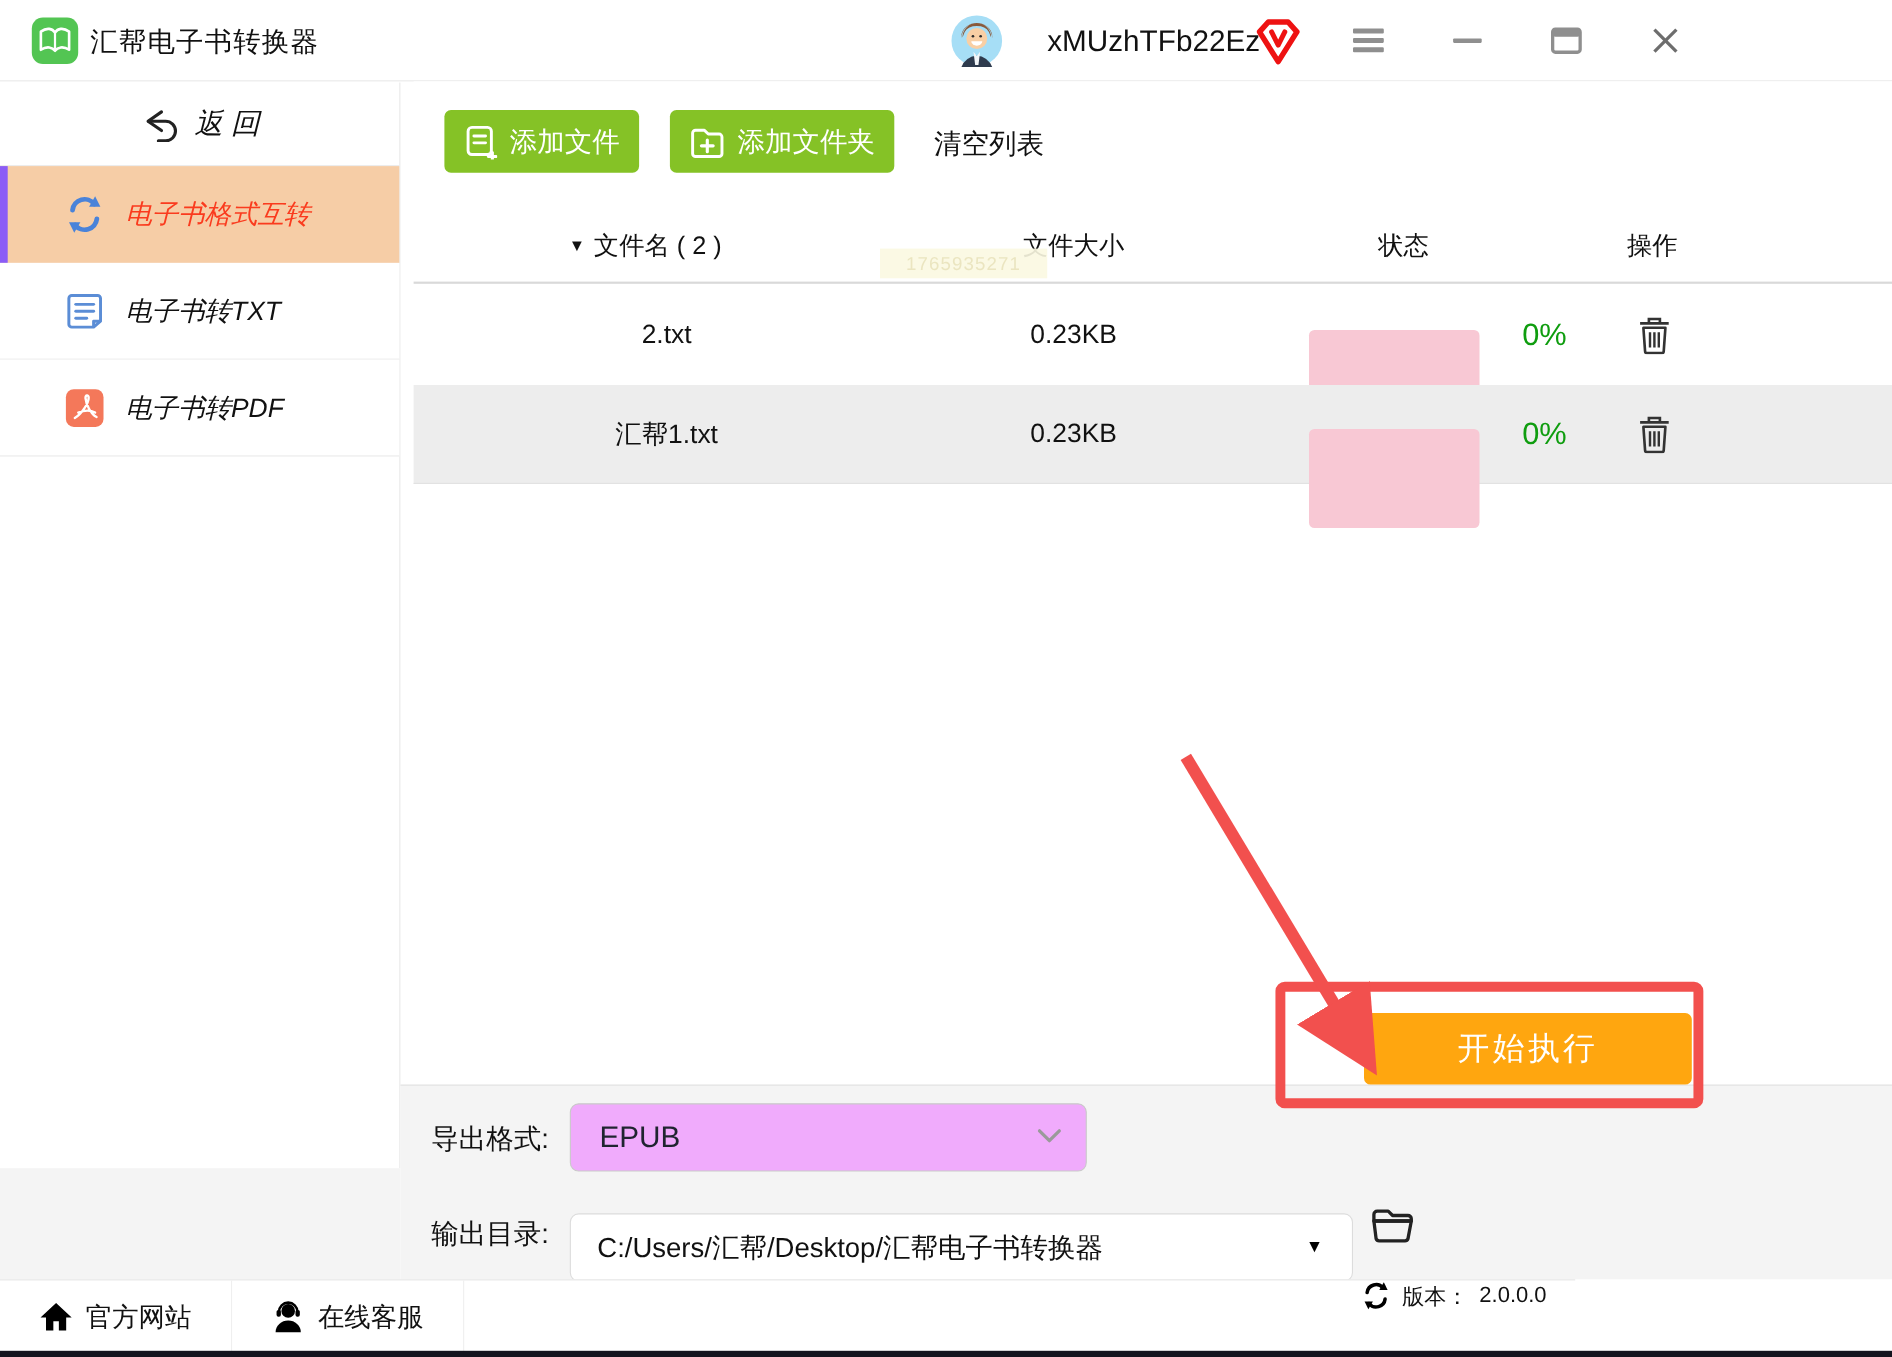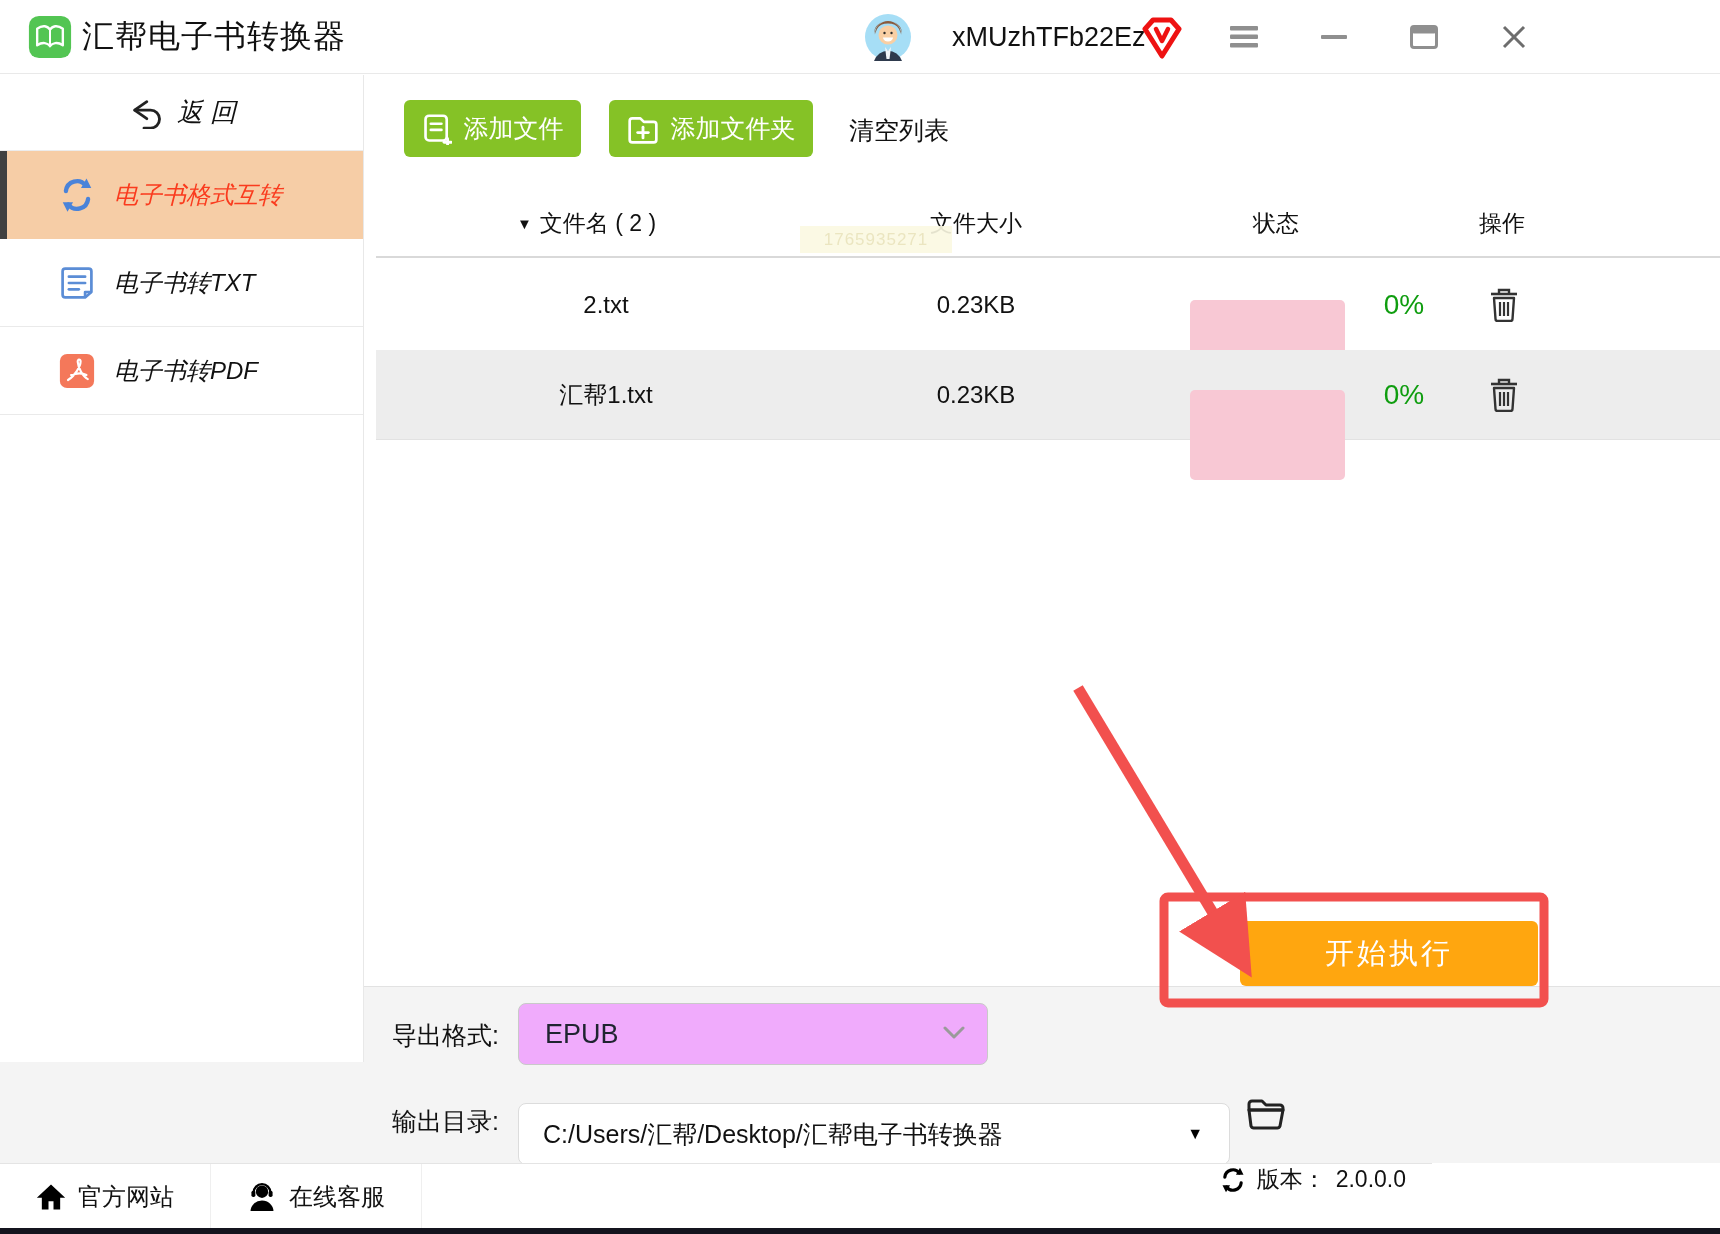--- a/index.html
+++ b/index.html
@@ -2,33 +2,33 @@
 <html><head>
 <meta charset="utf-8">
 <style>
   * { margin:0; padding:0; box-sizing:border-box; }
   html,body { width:1720px; height:1234px; }
   body { position:relative; font-family:"Liberation Sans",sans-serif; background:#fff; overflow:hidden; color:#111; }
 
   
   #titlebar { position:absolute; left:0; top:0; width:1720px; height:74px; background:#fff; border-bottom:1px solid #e9e9e9; }
   .tb-abs { position:absolute; top:0; height:74px; display:flex; align-items:center; }
-  #app-title { left:82px; font-size:32px; font-weight:500; letter-spacing:1px; }
+  #app-title { left:82px; font-size:25px; font-weight:500; letter-spacing:1px; }
   #book-icon { position:absolute; left:28px; top:15px; }
   #avatar { position:absolute; left:864px; top:13px; }
   #username { left:924px; font-size:27px; font-weight:500;margin-left:28px; }
   #vip { position:absolute; left:1142px; top:17px; }
   .winbtn { position:absolute; top:0; width:44px; height:74px; display:flex; align-items:center; justify-content:center; cursor:pointer; }
   #btn-menu { left:1222px; } #btn-min { left:1312px; } #btn-max { left:1402px; } #btn-close { left:1492px; }
 
   
   #sidebar { position:absolute; left:0; top:75px; width:364px; height:987px; background:#fff; border-right:1px solid #e8e8e8;font-style:italic; }
   #back-row { height:76px; display:flex; align-items:center; justify-content:center; gap:16px; border-bottom:1px solid #ececec; font-size:26px; cursor:pointer; }
   .side-item { height:88px; display:flex; align-items:center; gap:18px; padding-left:58px; font-size:24px; border-bottom:1px solid #eaeaea; cursor:pointer; background:#fff; }
-  .side-item.active { background:#f6cda6; border-left:7px solid #404040; padding-left:51px; border-bottom:none; color:#fa3b1e; }
+  .side-item.active { background:#f6cda6; border-left:7px solid #8b5cf6; padding-left:51px; border-bottom:none; color:#fa3b1e; }
   .side-item .icon { width:38px; height:38px; flex:0 0 38px; display:flex; align-items:center; justify-content:center; }
 
   
   #main { position:absolute; left:376px; top:74px; width:1356px; height:912px; background:#fff; }
   .green-btn { position:absolute; top:26px; height:57px; background:#85c226; color:#fff; border:none; border-radius:6px; display:flex; align-items:center; justify-content:center; gap:12px; font-size:25px; font-family:inherit; cursor:pointer; }
   #add-file-btn { left:28px; width:177px; }
   #add-folder-btn { left:233px; width:204px; }
   #clear-list { position:absolute; left:473px; top:40px; font-size:25px; color:#111; cursor:pointer; }
 
   #table-header { position:absolute; left:0; top:116px; width:1356px; height:68px; border-bottom:2px solid #d9d9d9; font-size:23px; }
@@ -64,21 +64,21 @@
   #output-box .tri { position:absolute; right:26px; font-size:16px; color:#000; }
   #browse-folder { position:absolute; left:882px; top:110px; cursor:pointer; }
 
   #sidebar-fill { position:absolute; left:0; top:1062px; width:364px; height:101px; background:#f4f4f4; }
 
   #start-btn { position:absolute; left:1240px; top:921px; width:298px; height:65px; background:#ffa60f; color:#fff; border:none; border-radius:6px; font-size:29px; font-family:inherit; letter-spacing:3px; cursor:pointer; z-index:5; }
 
   
   #footer { position:absolute; left:0; top:1163px; width:1432px; height:65px; background:#fff; border-top:1px solid #e4e4e4; display:flex; align-items:flex-start; }
   .foot-cell { height:65px; display:flex; align-items:center; gap:12px; font-size:24px; cursor:pointer; padding:0 36px; border-right:1px solid #efefef; }
-  #version-box { margin-left:auto; display:flex; align-items:center; gap:10px; font-size:23px; padding-right:26px; cursor:pointer; }
+  #version-box { margin-left:auto; display:flex; align-items:center; gap:10px; font-size:20px; padding-right:26px; cursor:pointer; }
   #dark-strip { position:absolute; left:0; top:1228px; width:1720px; height:6px; background:#14141e; }
 
   
   #annotation { position:absolute; left:0; top:0; width:1720px; height:1234px; pointer-events:none; z-index:10; }
 
   svg { display:block; }
 </style>
 </head>
 <body>
 

